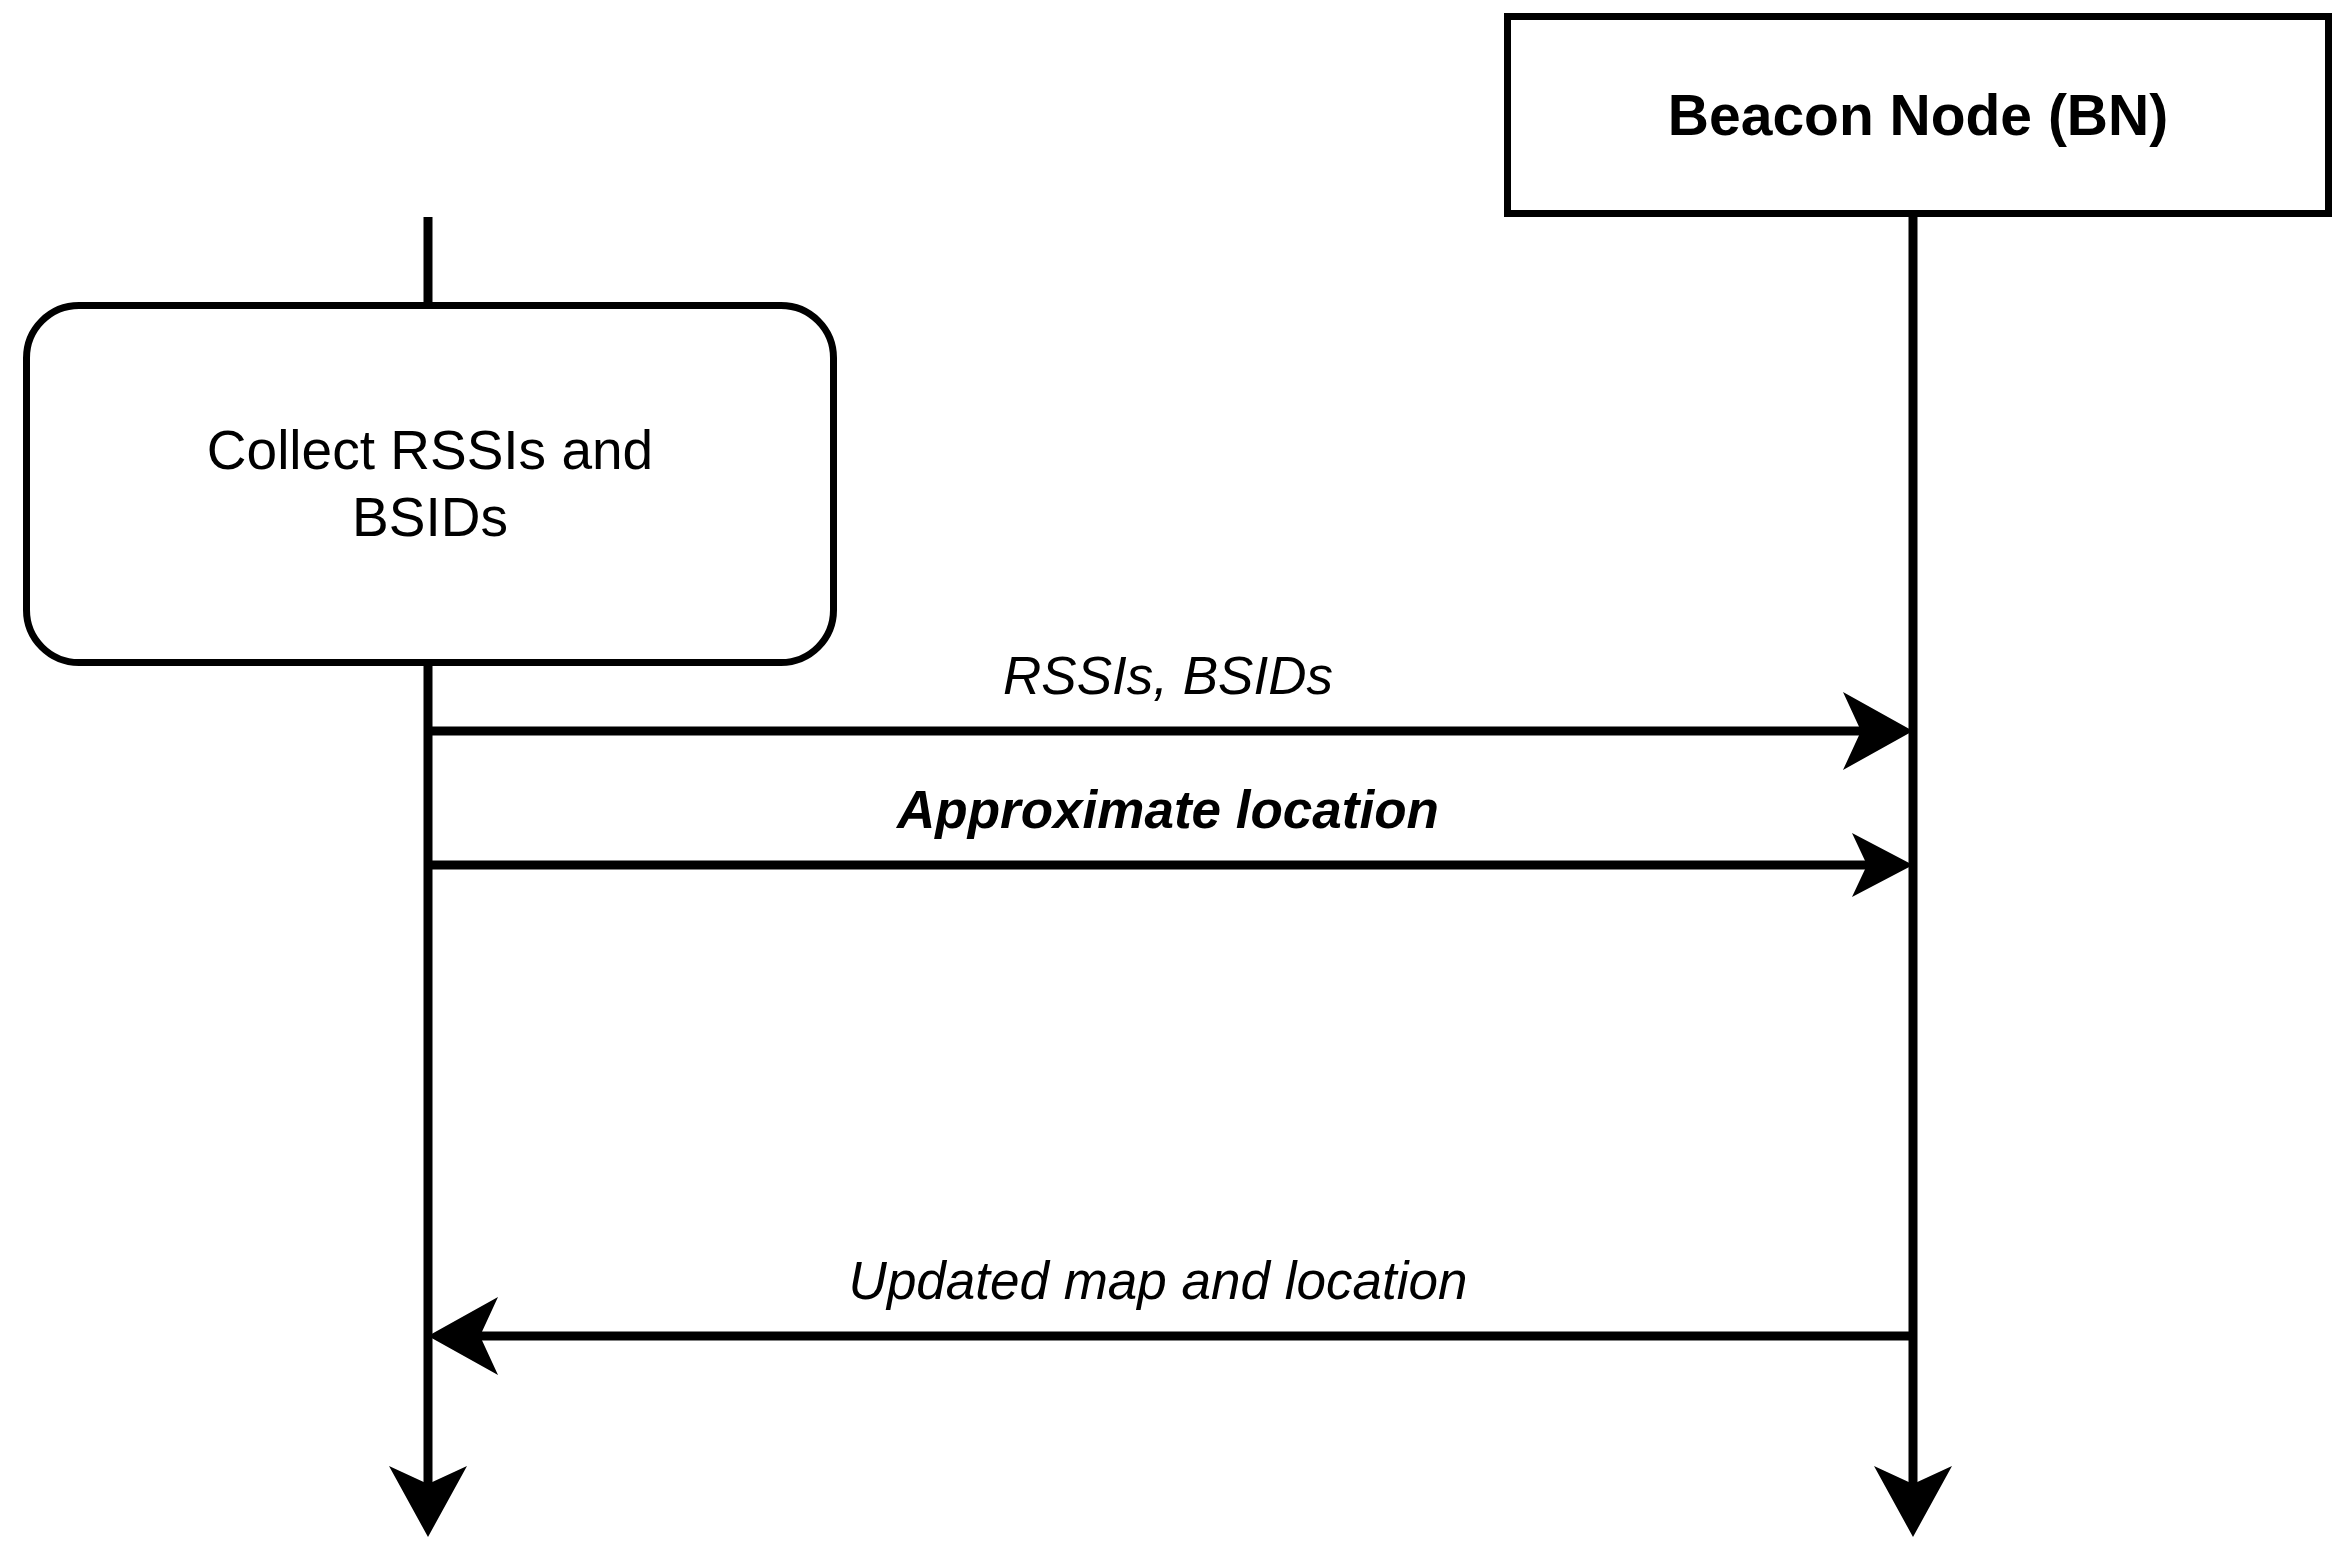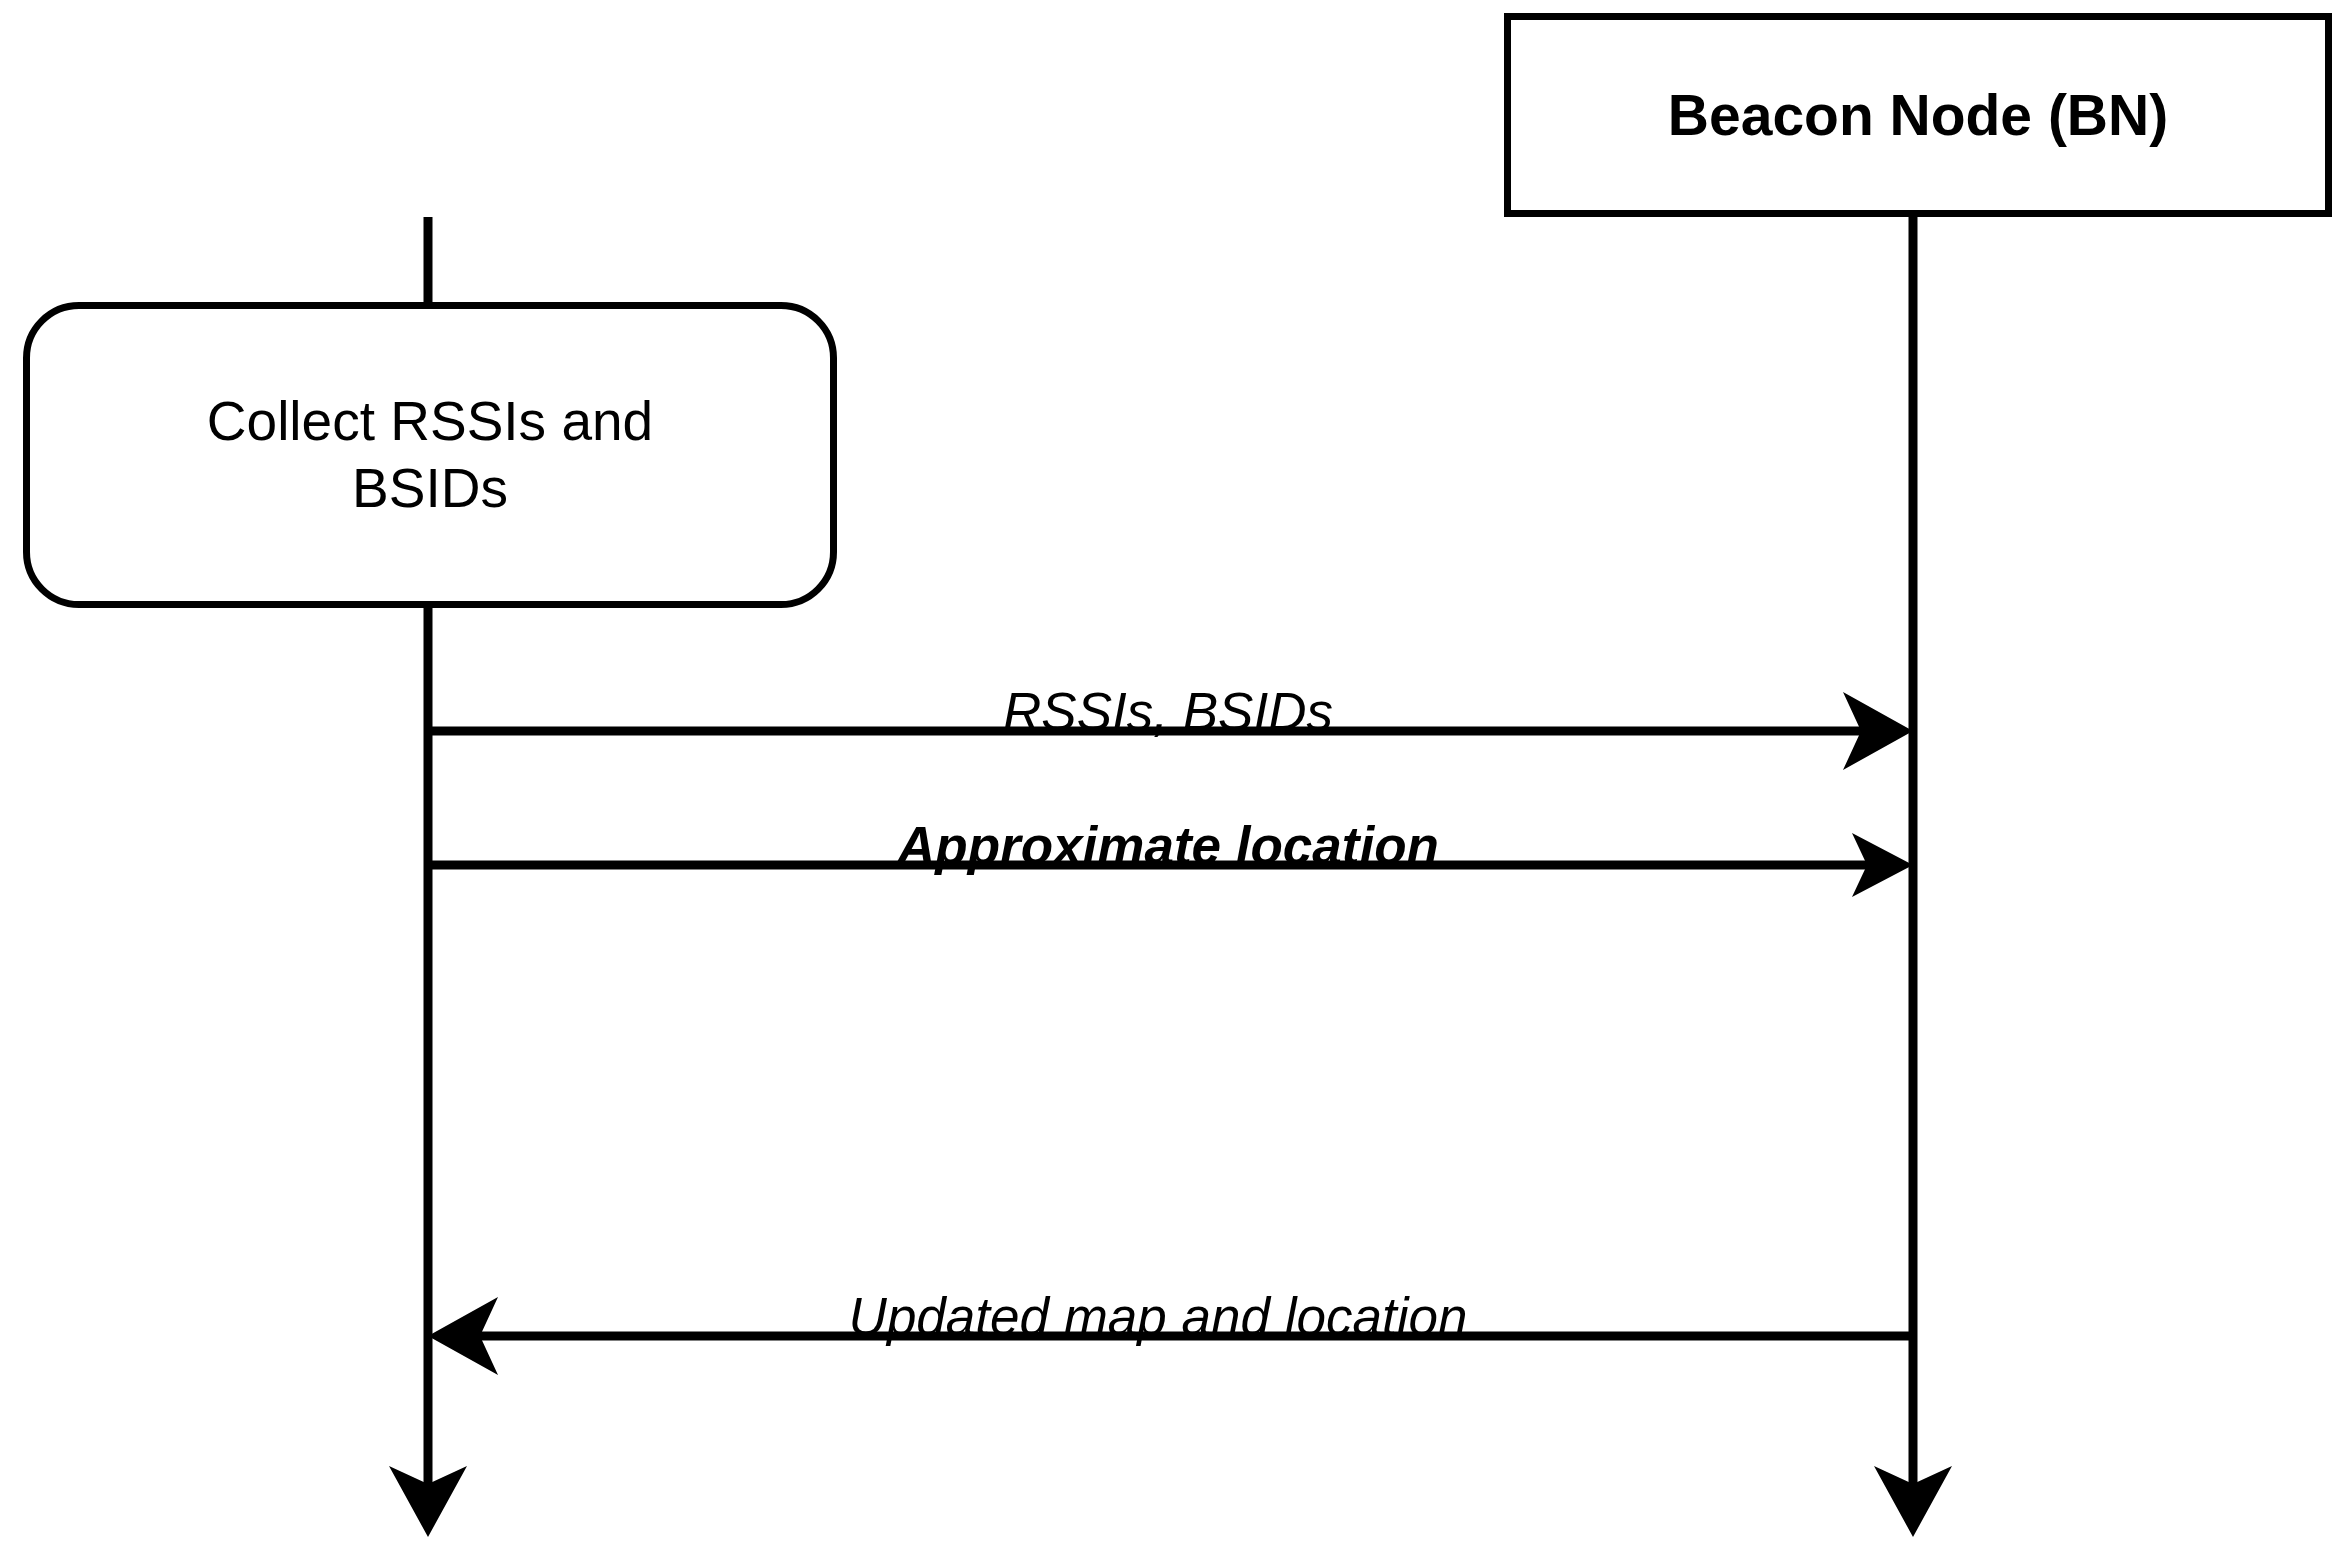--- a/index.html
+++ b/index.html
@@ -59,21 +59,20 @@
   }
   .msg-label {
     position: absolute;
     font-size: 53px;
     font-style: italic;
     font-weight: normal;
     color: #000000;
     white-space: nowrap;
     text-align: center;
     transform: translateX(-50%);
-    margin-top: 36px;
   }
 </style>
 </head>
 <body>
 
 <div id="diagram-root">
 
   <svg id="diagram-svg" viewBox="0 0 2348 1560" xmlns="http://www.w3.org/2000/svg">
 
     <line x1="428" y1="217" x2="428" y2="1490" stroke="#000000" stroke-width="9"></line>
@@ -92,21 +91,21 @@
 
     <line x1="1913" y1="1336" x2="441" y2="1336" stroke="#000000" stroke-width="9"></line>
     <polygon points="428,1336 498,1297 480,1336 498,1375" fill="#000000"></polygon>
   </svg>
 
 
   <div class="node-box" style="left:1504px; top:13px; width:828px; height:204px;">
     <span class="node-title">Beacon Node (BN)</span>
   </div>
 
-  <div class="activation-box" style="left:23px; top:302px; width:814px; height:306px;">
+  <div class="activation-box" style="left:23px; top:302px; width:814px; height:364px;">
     <span class="activation-text" style="max-width:560px;">Collect RSSIs and BSIDs</span>
   </div>
 
 
   <div class="msg-label" style="left:1168px; top:645px;">RSSIs, BSIDs</div>
 
   <div class="msg-label" style="left:1168px; top:779px;font-weight:bold;">Approximate location</div>
 
   <div class="msg-label" style="left:1158px; top:1250px;">Updated map and location</div>
 

